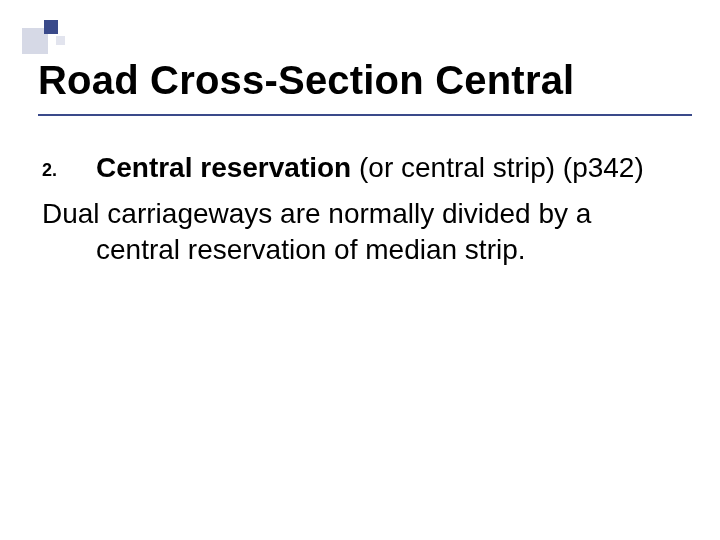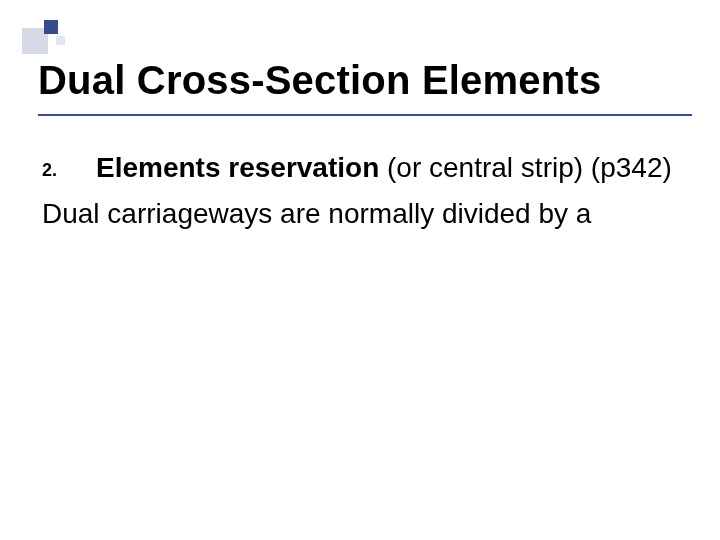--- a/index.html
+++ b/index.html
@@ -102,29 +102,30 @@
 <body>
 
 <div class="slide">
 
   <div class="corner-deco">
     <div class="sq-large"></div>
     <div class="sq-dark"></div>
     <div class="sq-small"></div>
   </div>
 
-  <div class="title">Dual Cross-Section Elements</div>
+  <div class="title">Road Cross-Section Central</div>
 
   <div class="rule"></div>
 
   <div class="body">
     <div class="list-row">
       <div class="list-num">2.</div>
       <div class="list-text">
-        <span class="bold">Elements reservation</span><span> (or central strip) (p342)</span>
+        <span class="bold">Central reservation</span><span> (or central strip) (p342)</span>
       </div>
     </div>
     <div class="para">
       <div>Dual carriageways are normally divided by a</div>
+      <div class="indent-cont">central reservation of median strip.</div>
     </div>
   </div>
 
 </div>
 
 </body></html>

